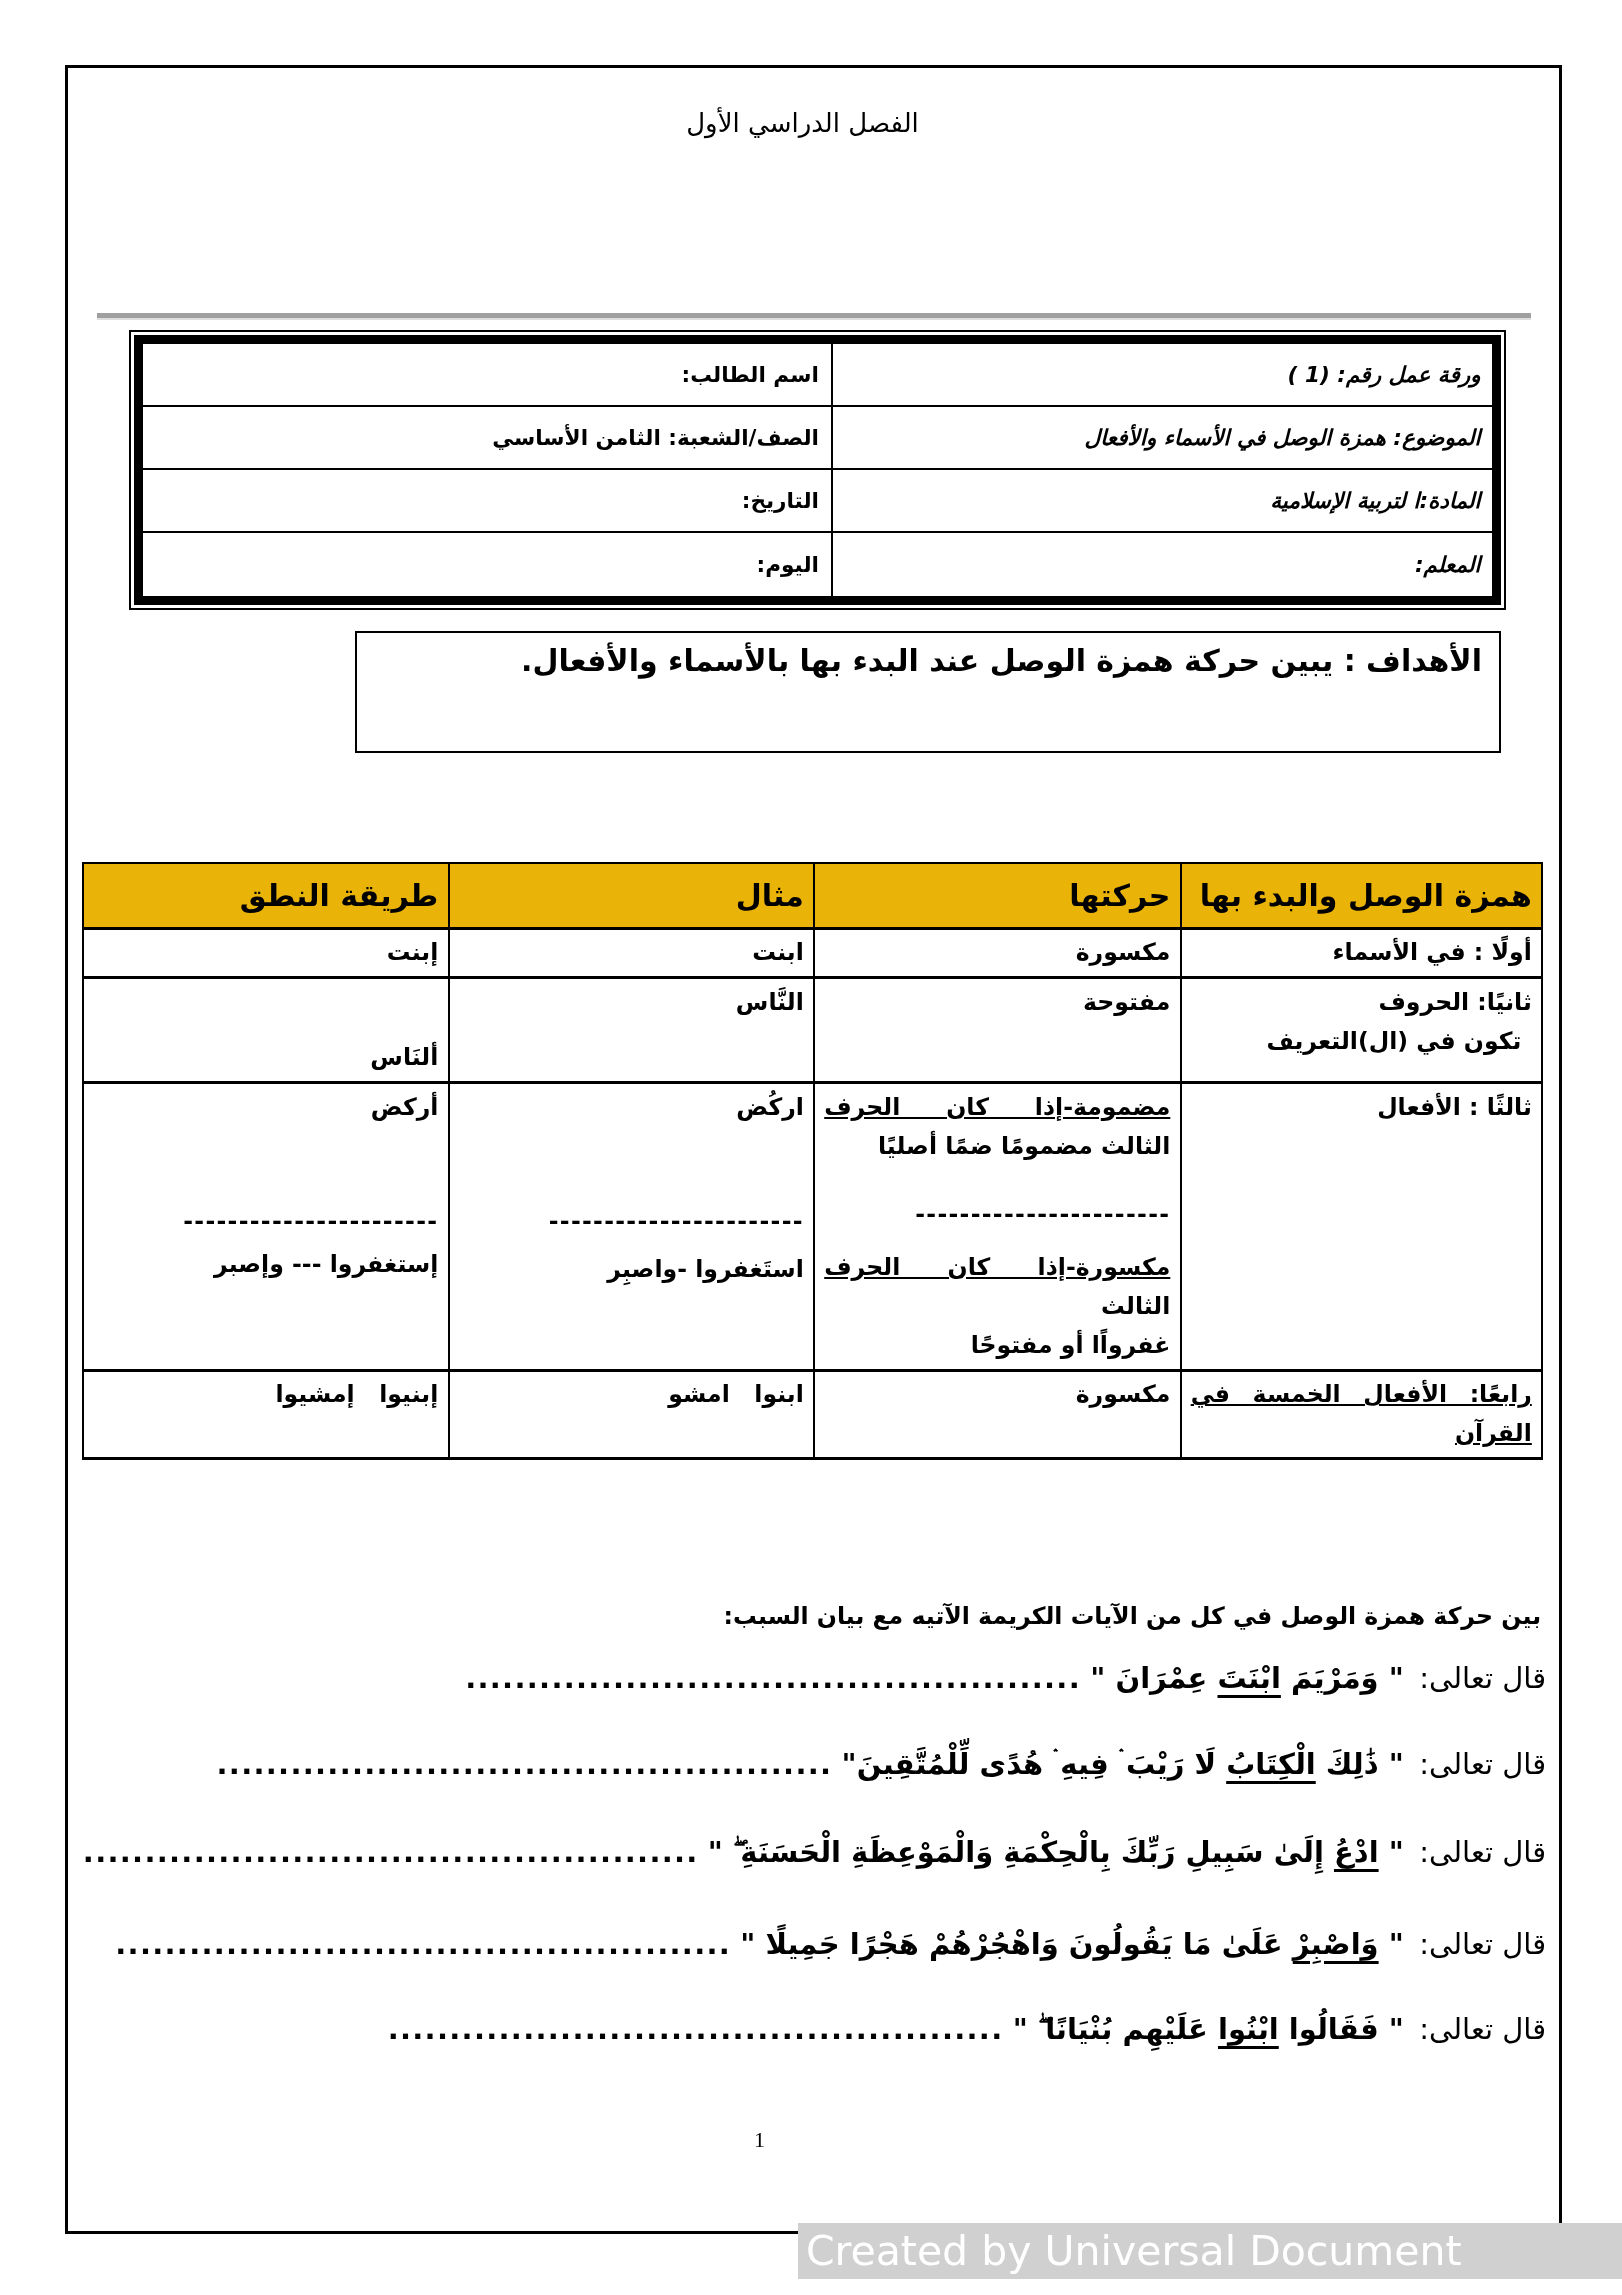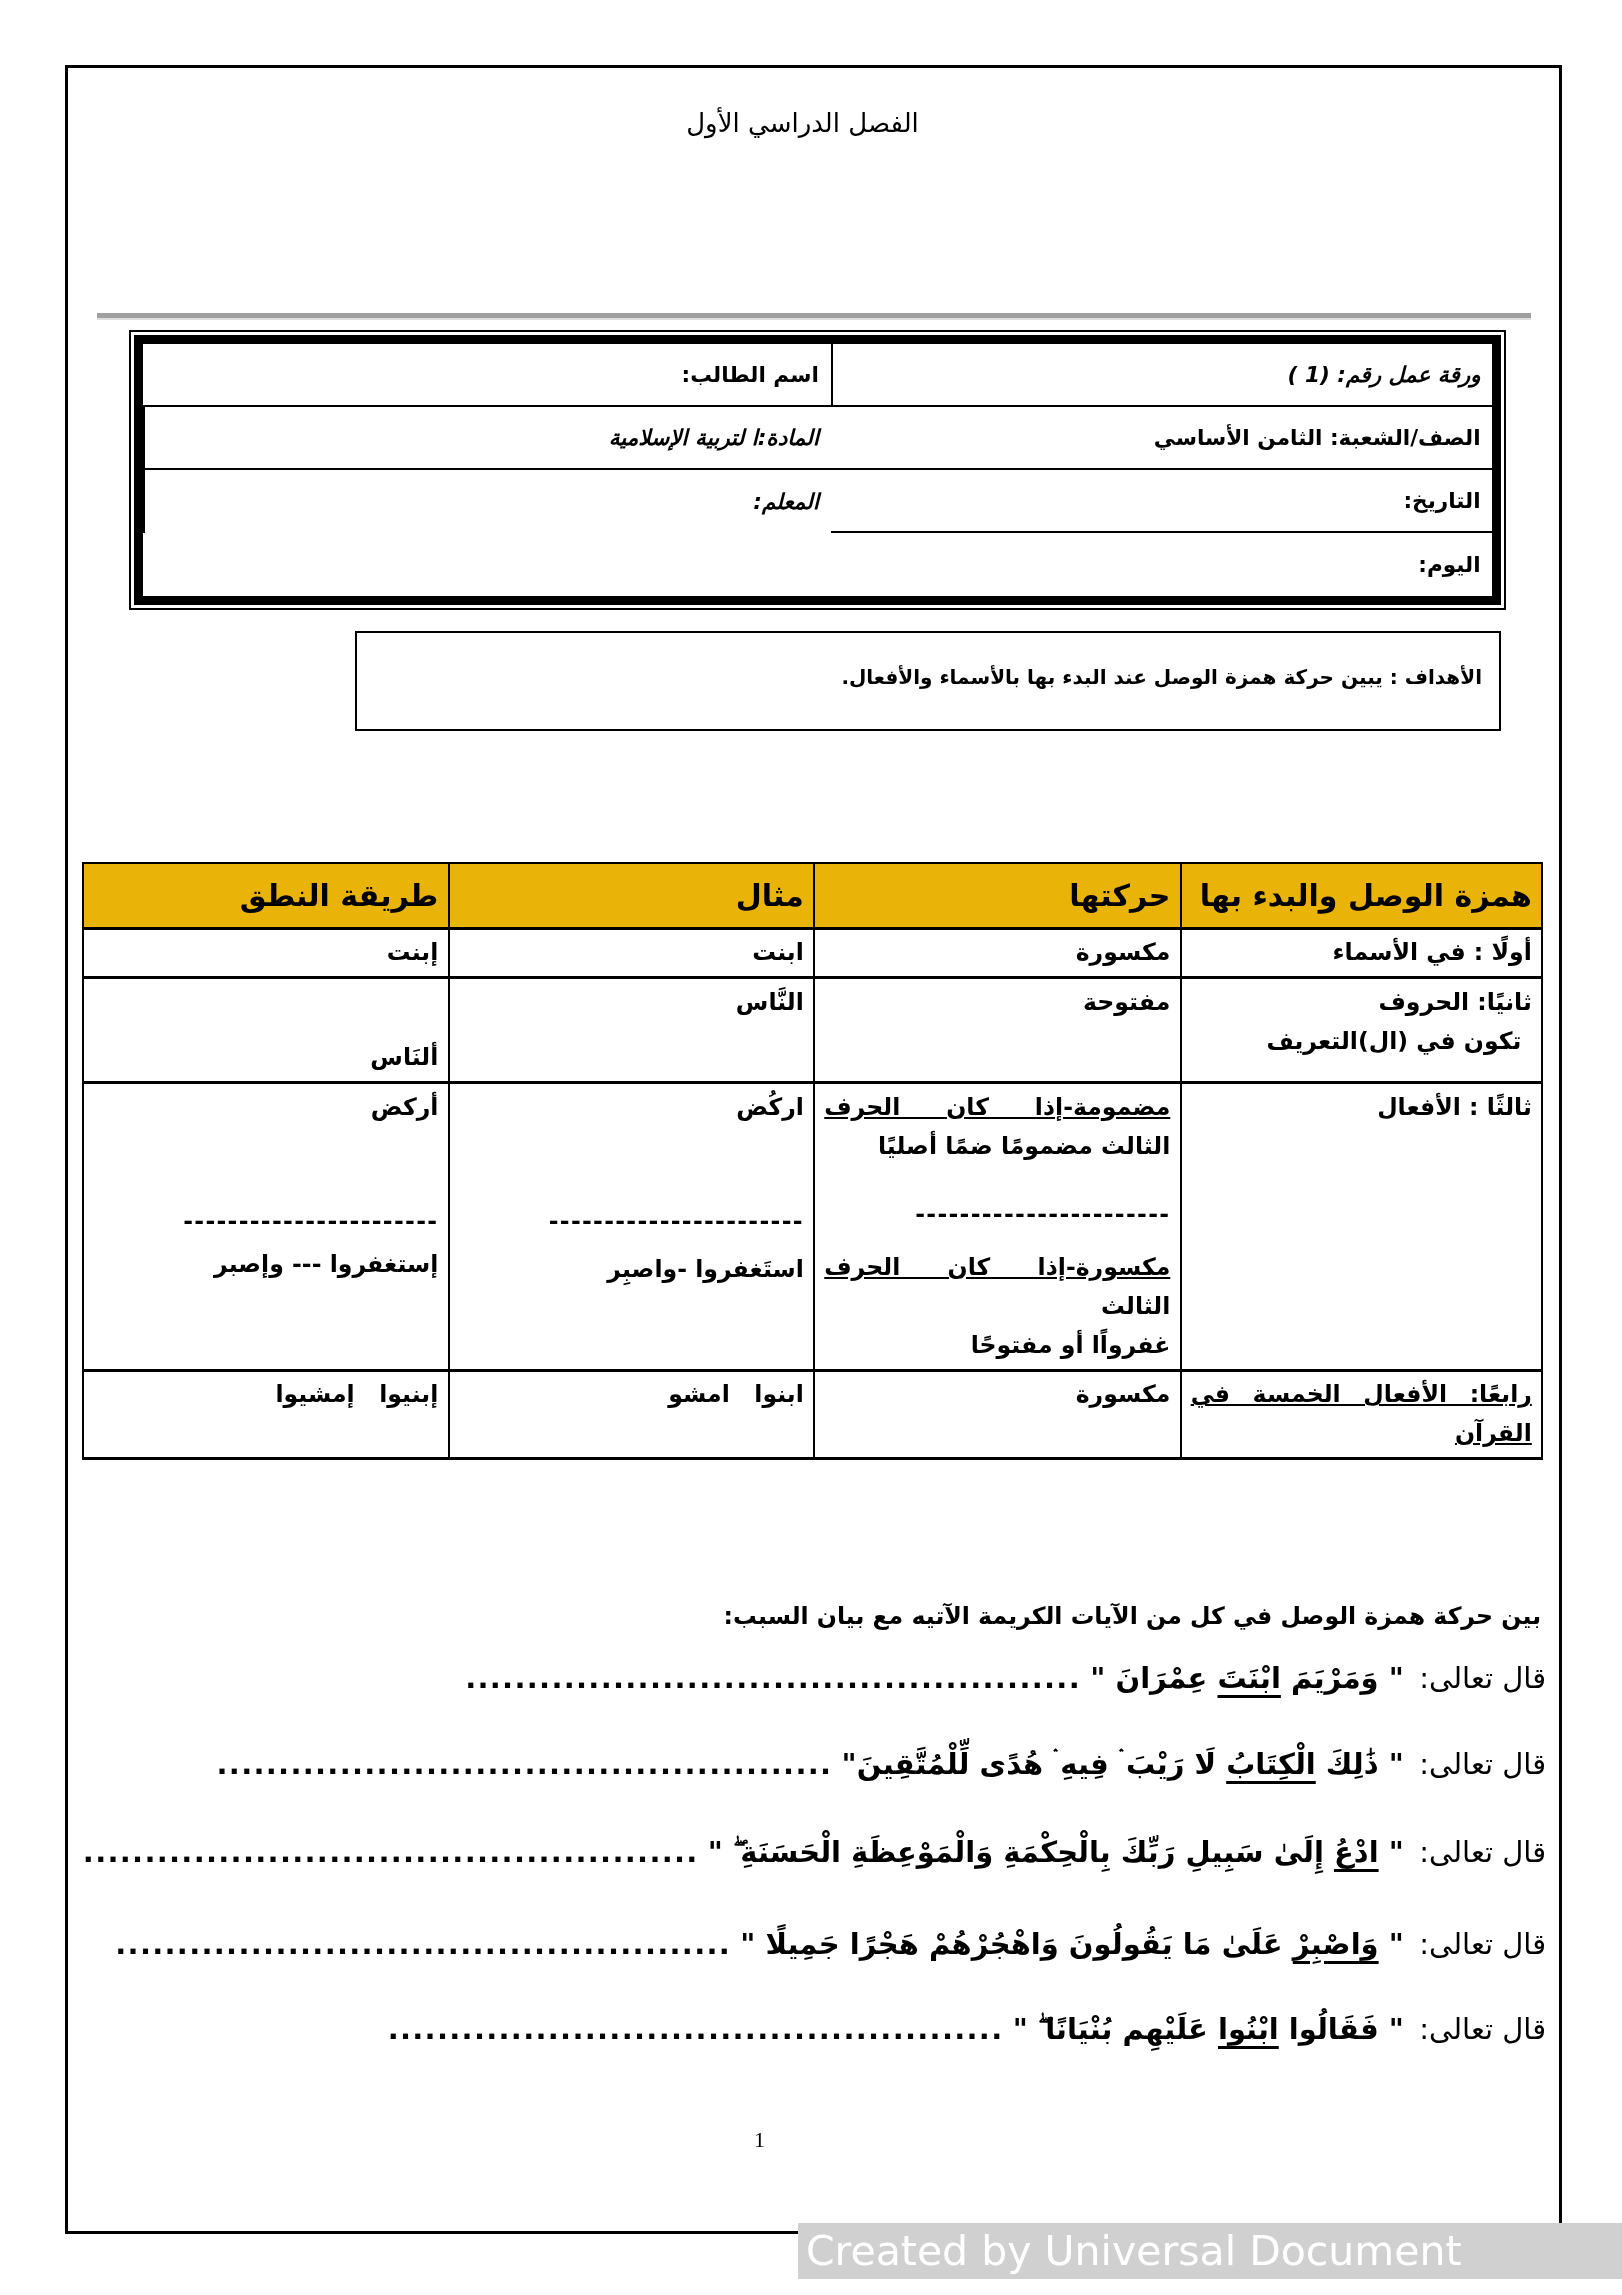--- a/index.html
+++ b/index.html
@@ -16,23 +16,23 @@
     .info-outer { position: absolute; left: 129px; top: 330px; width: 1377px; height: 280px;
                   border: 2.6px solid #000; box-sizing: border-box; padding: 2.6px; }
     .info-inner { width: 100%; height: 100%; border: 9.2px solid #000; box-sizing: border-box;
                   display: grid; grid-template-columns: 1fr 1.04fr; grid-template-rows: repeat(4, 1fr);
                   direction: rtl; }
     .info-cell { border-bottom: 2.6px solid #000; padding: 0 11.8px; display: flex; align-items: center;
                  font-weight: bold; font-size: 21.6px; }
     .info-cell.right { border-left: 2.6px solid #000; font-style: italic; }
     .info-cell.last { border-bottom: none; }
 
-    .goals-box { position: absolute; left: 355px; top: 631px; width: 1146px; height: 100px;
+    .goals-box { position: absolute; left: 355px; top: 631px; width: 1146px; height: 122px;
                  border: 2.6px solid #000; box-sizing: border-box; direction: rtl;
-                 padding: 32px 17px; font-weight: bold; font-size: 20px; }
+                 padding: 10px 17px; font-weight: bold; font-size: 30px; }
 
     
     .main-table { position: absolute; left: 82px; top: 862px; width: 1461px;
                   border-collapse: collapse; direction: rtl; table-layout: fixed; }
     .main-table td, .main-table th { border: 2px solid #000; vertical-align: top;
                   padding: 3.9px 9.2px; font-weight: bold; font-size: 23.6px; line-height: 1.65; text-align: right; }
     .main-table tr { border-bottom: 3.3px solid #000; }
     .main-table th { background: #eab308; font-size: 30px; padding: 6.5px 9.2px; }
     .main-table .justify { text-align: justify; text-align-last: justify; text-decoration: underline; }
     .main-table .dashes { letter-spacing: 1.3px; }
@@ -58,20 +58,21 @@
 
 <div class="page-frame"></div>
 
 <div class="term-title">الفصل الدراسي الأول</div>
 <div class="hr-line"></div>
 
 <div class="info-outer">
   <div class="info-inner">
     <div class="info-cell right">ورقة عمل رقم: (1 )</div>
     <div class="info-cell">اسم الطالب:</div>
+    <div class="info-cell right">الموضوع: همزة الوصل في الأسماء والأفعال</div>
     <div class="info-cell">الصف/الشعبة:  الثامن الأساسي</div>
     <div class="info-cell right">المادة:ا لتربية الإسلامية</div>
     <div class="info-cell">التاريخ:</div>
     <div class="info-cell right last">المعلم:</div>
     <div class="info-cell last">اليوم:</div>
   </div>
 </div>
 
 <div class="goals-box">
   <span>الأهداف : يبين حركة همزة الوصل عند البدء بها بالأسماء والأفعال.</span>

